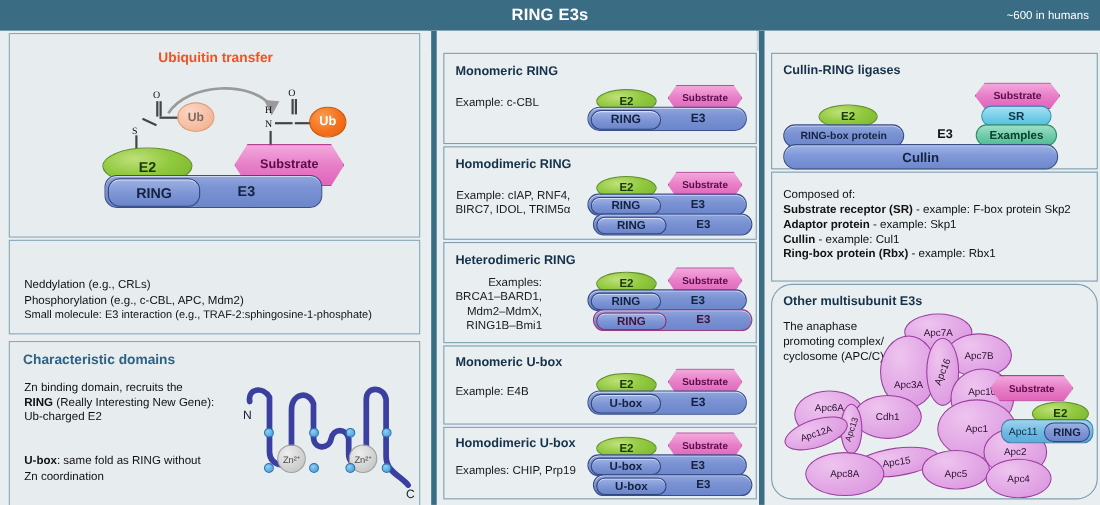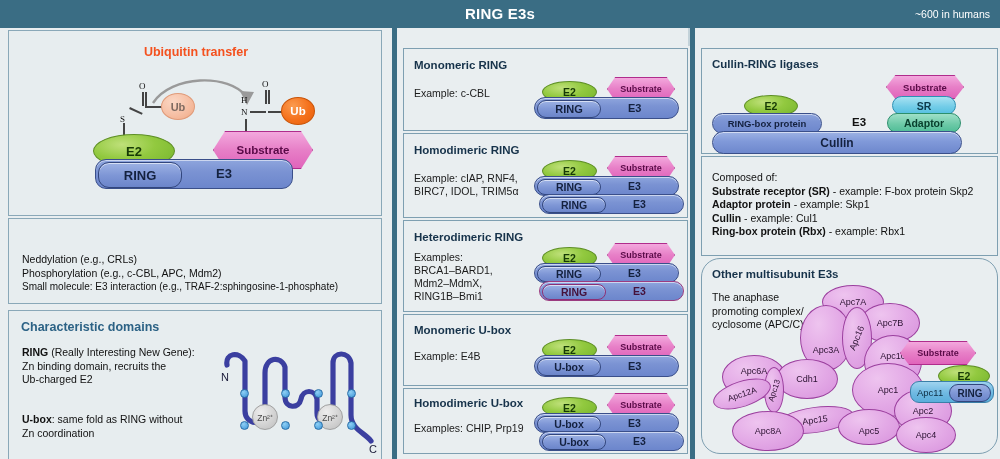--- a/index.html
+++ b/index.html
@@ -28,21 +28,21 @@
   }
   #title-count {
     position: absolute; right: 10px; top: 0; height: 28px; line-height: 28px;
     font-size: 10.5px;
   }
 
   
   .col { position: absolute; top: 28px; }
   #col-left  { left: 0;   width: 390px; height: 431px; background: #e9eef0; }
   #col-mid   { left: 392px; width: 296px; height: 431px; background: #e9eef0;
-               border-left: 5px solid #3a6d84; }
+               border-left: 5px solid #3a6d84; text-align: right; }
   #col-right { left: 690px; width: 310px; height: 431px; background: #e9eef0;
                border-left: 5px solid #3a6d84; }
 
   
   #types-header {
     position: absolute; left: 392px; top: 28px; width: 608px; height: 18px;
     background: #c3d2d9;
     border-left: 5px solid #3a6d84;
   }
   #types-header span {
@@ -257,22 +257,22 @@
         <div>Neddylation (e.g., CRLs)</div>
         <div>Phosphorylation (e.g., c-CBL, APC, Mdm2)</div>
         <div style="font-size:10px;">Small molecule: E3 interaction (e.g., TRAF-2:sphingosine-1-phosphate)</div>
       </div>
     </div>
 
     <div class="lcard" style="left:8px; top:282px; width:374px; height:172px;">
       <div class="hdr-blue" style="position:absolute; left:12px; top:9px;">Characteristic domains</div>
 
       <div class="body-txt" style="position:absolute; left:13px; top:35px; width:200px;">
+        <div>Zn binding domain, recruits the</div>
         <div><b>RING</b><span> (Really Interesting New Gene):</span></div>
-        <div>Zn binding domain, recruits the</div>
         <div>Ub-charged E2</div>
       </div>
       <div class="body-txt" style="position:absolute; left:13px; top:102px; width:210px;">
         <div><b>U-box</b><span>: same fold as RING without</span></div>
         <div>Zn coordination</div>
       </div>
 
       <svg style="position:absolute; left:210px; top:26px;" width="160" height="130" viewBox="0 0 160 130">
         <path d="M8,28 C6,16 20,14 26,24 L26,74 C26,88 46,90 46,76 L46,36
                  C46,20 62,18 66,30 L66,60 C66,72 80,72 82,62 C84,52 96,52 98,62
@@ -423,21 +423,21 @@
     <div class="card" style="left:6px; top:20px; width:297px; height:106px;">
       <div class="card-title" style="position:absolute; left:10px; top:9px;">Cullin-RING ligases</div>
 
       <div class="subs" style="left:184px; top:26px; width:78px; height:24px; font-size:9.5px;">
         <span>Substrate</span>
       </div>
       <div class="srbox sr" style="left:190px; top:47px; width:64px; height:19px;">
         <span>SR</span>
       </div>
       <div class="srbox adaptor" style="left:185px; top:64px; width:74px; height:20px;">
-        <span>Adaptor</span>
+        <span>Examples</span>
       </div>
 
       <div class="e2" style="left:42px; top:46px; width:54px; height:22px; font-size:10.5px;">
         <span>E2</span>
       </div>
 
       <div class="bar" style="left:10px; top:64px; width:110px; height:21px; justify-content:center;">
         <span class="lbl" style="position:static; font-size:9.5px; color:#14213f;">RING-box protein</span>
       </div>
 

